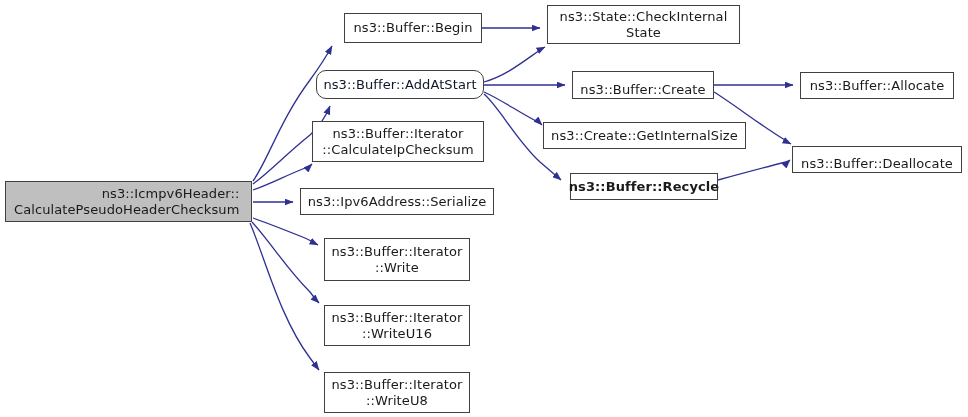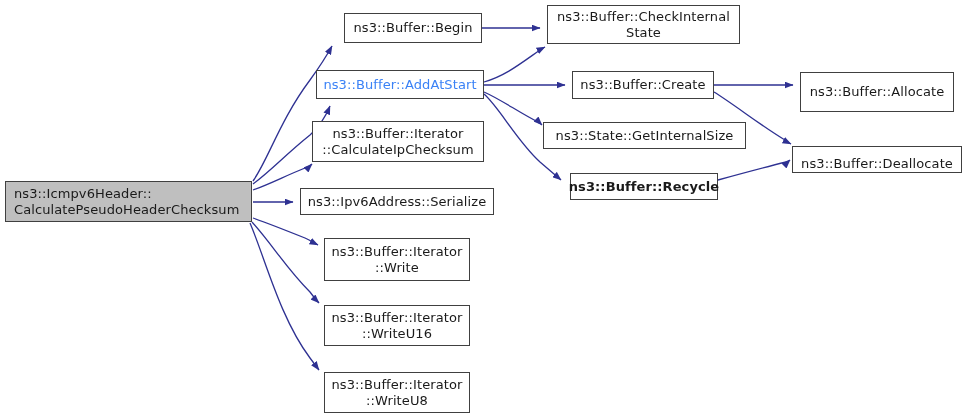--- a/index.html
+++ b/index.html
@@ -36,21 +36,21 @@
     font-size: 13px;
     line-height: 16px;
     letter-spacing: 0.1px;
     white-space: pre-line;
     cursor: pointer;
   }
   .node.root {
     background: #bfbfbf;
     border-color: #404040;
     justify-content: flex-start;
-    text-align: left;
+    text-align: right;
     padding-left: 8px;
   }
   .node .label {
     display: block;
     white-space: pre-line;
   }
 </style>
 </head>
 <body>
 
@@ -76,31 +76,31 @@
         <path d="M484,94 C500,108 516,140 540,162 C547,168 554,174 561,180" fill="none" stroke="#2e3192" stroke-width="1.3" marker-end="url(#arrowhead)"></path>
         <path d="M714,85 L793,85" fill="none" stroke="#2e3192" stroke-width="1.3" marker-end="url(#arrowhead)"></path>
         <path d="M714,92 C735,105 760,125 785,140 C787,141 789,143 791,144" fill="none" stroke="#2e3192" stroke-width="1.3" marker-end="url(#arrowhead)"></path>
         <path d="M718,180 C740,174 762,168 786,162 C787,161 789,161 790,160" fill="none" stroke="#2e3192" stroke-width="1.3" marker-end="url(#arrowhead)"></path>
       </g>
   </svg>
   <div id="nodes">
       <div class="node root" style="left: 5px; top: 181px; width: 247px; height: 41px; border-color: rgb(64, 64, 64); background: rgb(191, 191, 191); color: rgb(26, 26, 26);"><span class="label">ns3::Icmpv6Header::
 CalculatePseudoHeaderChecksum</span></div>
       <div class="node" style="left: 344px; top: 13px; width: 138px; height: 30px; border-color: rgb(64, 64, 64); background: rgb(255, 255, 255); color: rgb(26, 26, 26);"><span class="label">ns3::Buffer::Begin</span></div>
-      <div class="node" style="left: 316px; top: 70px; width: 168px; height: 29px; border-color: rgb(64, 64, 64); background: rgb(255, 255, 255); color: #3b82f6;"><span class="label">ns3::Buffer::AddAtStart</span></div>
+      <div class="node" style="left: 316px; top: 70px; width: 168px; height: 29px; border-color: rgb(64, 64, 64); background: rgb(255, 255, 255); color: #0f172a; border-radius: 10px;"><span class="label">ns3::Buffer::AddAtStart</span></div>
       <div class="node" style="left: 312px; top: 121px; width: 172px; height: 41px; border-color: rgb(64, 64, 64); background: rgb(255, 255, 255); color: rgb(26, 26, 26);"><span class="label">ns3::Buffer::Iterator
 ::CalculateIpChecksum</span></div>
       <div class="node" style="left: 300px; top: 188px; width: 194px; height: 27px; border-color: rgb(64, 64, 64); background: rgb(255, 255, 255); color: rgb(26, 26, 26);"><span class="label">ns3::Ipv6Address::Serialize</span></div>
       <div class="node" style="left: 324px; top: 238px; width: 146px; height: 43px; border-color: rgb(64, 64, 64); background: rgb(255, 255, 255); color: rgb(26, 26, 26);"><span class="label">ns3::Buffer::Iterator
 ::Write</span></div>
       <div class="node" style="left: 324px; top: 305px; width: 146px; height: 41px; border-color: rgb(64, 64, 64); background: rgb(255, 255, 255); color: rgb(26, 26, 26);"><span class="label">ns3::Buffer::Iterator
 ::WriteU16</span></div>
       <div class="node" style="left: 324px; top: 372px; width: 146px; height: 41px; border-color: rgb(64, 64, 64); background: rgb(255, 255, 255); color: rgb(26, 26, 26);"><span class="label">ns3::Buffer::Iterator
 ::WriteU8</span></div>
-      <div class="node" style="left: 547px; top: 5px; width: 193px; height: 39px; border-color: rgb(64, 64, 64); background: rgb(255, 255, 255); color: rgb(26, 26, 26);"><span class="label">ns3::Buffer::CheckInternal
+      <div class="node" style="left: 547px; top: 5px; width: 193px; height: 39px; border-color: rgb(64, 64, 64); background: rgb(255, 255, 255); color: rgb(26, 26, 26);"><span class="label">ns3::State::CheckInternal
 State</span></div>
-      <div class="node" style="left: 572px; top: 71px; width: 142px; height: 28px; border-color: rgb(64, 64, 64); background: rgb(255, 255, 255); color: rgb(26, 26, 26);"><span class="label">ns3::Buffer::Create</span></div>
-      <div class="node" style="left: 543px; top: 122px; width: 203px; height: 27px; border-color: rgb(64, 64, 64); background: rgb(255, 255, 255); color: rgb(26, 26, 26);"><span class="label">ns3::State::GetInternalSize</span></div>
+      <div class="node" style="left: 572px; top: 71px; width: 142px; height: 28px; border-color: rgb(64, 64, 64); background: rgb(255, 255, 255); color: rgb(26, 26, 26); align-items: flex-end;"><span class="label">ns3::Buffer::Create</span></div>
+      <div class="node" style="left: 543px; top: 122px; width: 203px; height: 27px; border-color: rgb(64, 64, 64); background: rgb(255, 255, 255); color: rgb(26, 26, 26);"><span class="label">ns3::Create::GetInternalSize</span></div>
       <div class="node" style="left: 570px; top: 173px; width: 148px; height: 27px; border-color: rgb(64, 64, 64); background: rgb(255, 255, 255); color: rgb(26, 26, 26); font-weight: bold;"><span class="label">ns3::Buffer::Recycle</span></div>
-      <div class="node" style="left: 800px; top: 72px; width: 154px; height: 40px; border-color: rgb(64, 64, 64); background: rgb(255, 255, 255); color: rgb(26, 26, 26);"><span class="label">ns3::Buffer::Allocate</span></div>
+      <div class="node" style="left: 800px; top: 72px; width: 154px; height: 27px; border-color: rgb(64, 64, 64); background: rgb(255, 255, 255); color: rgb(26, 26, 26);"><span class="label">ns3::Buffer::Allocate</span></div>
       <div class="node" style="left: 792px; top: 146px; width: 170px; height: 27px; border-color: rgb(64, 64, 64); background: rgb(255, 255, 255); color: rgb(26, 26, 26); align-items: flex-end;"><span class="label">ns3::Buffer::Deallocate</span></div>
     </div>
 </div>
 
 </body></html>

